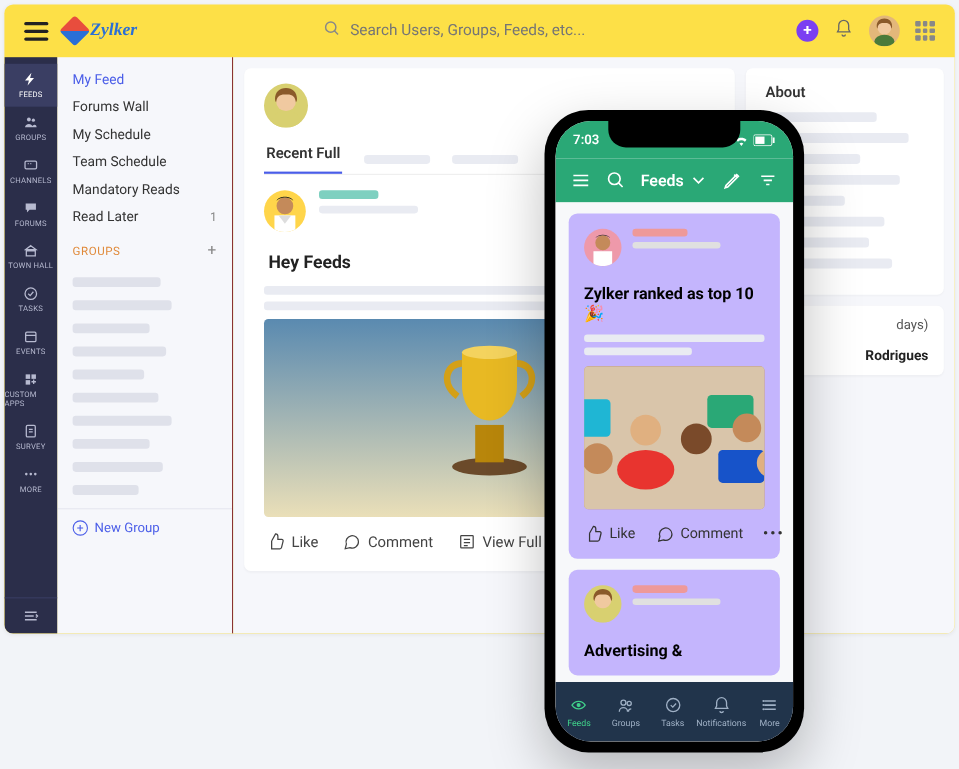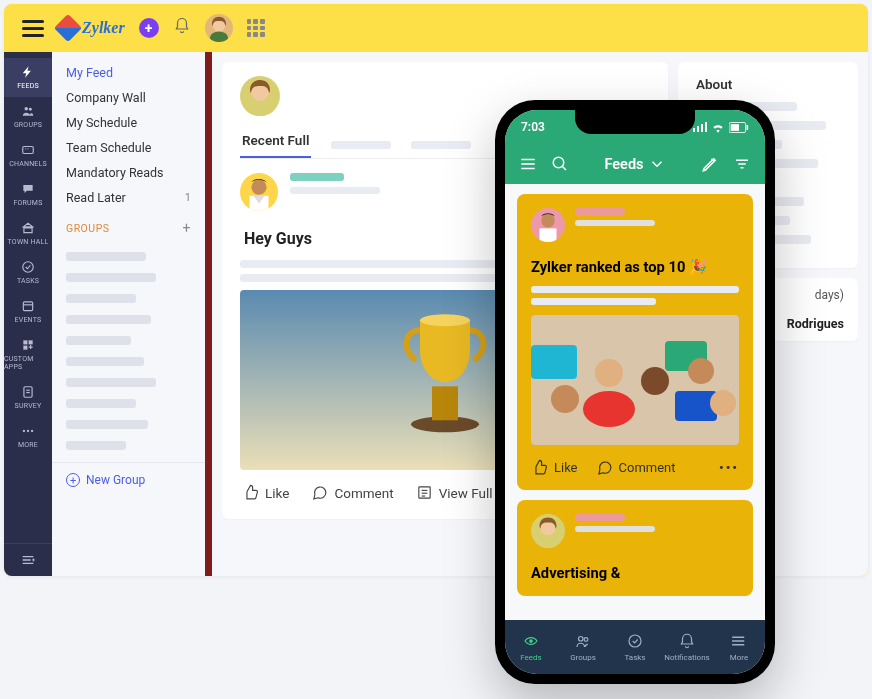--- a/index.html
+++ b/index.html
@@ -25,21 +25,21 @@
 
 .body-row { display:flex; height:calc(100% - 48px); }
 
 .rail { width:48px; background:#2b2e4a; display:flex; flex-direction:column; align-items:center; padding-top:6px; position:relative; }
 .rail-item { width:100%; padding:7px 0; display:flex; flex-direction:column; align-items:center; gap:3px; color:#b7bad0; font-size:7px; text-transform:uppercase; letter-spacing:.2px; cursor:pointer; }
 .rail-item.active { background:#3a3e63; color:#fff; }
 .rail-item svg { width:14px; height:14px; }
 .rail-footer { margin-top:auto; width:100%; border-top:1px solid #3a3e63; padding:8px 0; display:flex; justify-content:center; }
 .rail-footer svg { width:16px; height:16px; stroke:#b7bad0; }
 
-.subnav { width:160px; background:#f6f7fb; border-right:7px solid #7f1d1d; padding:8px 0; overflow:auto; font-size:12.5px; color:#333; }
+.subnav { width:160px; background:#f6f7fb; border-right:1px solid #7f1d1d; padding:8px 0; overflow:auto; font-size:12.5px; color:#333; }
 .subnav-item { padding:5px 14px; cursor:pointer; display:flex; justify-content:space-between; align-items:center; }
 .subnav-item.active { color:#4a5de8; }
 .sub-section { padding:10px 14px 4px; font-size:10.5px; color:#e08a3a; letter-spacing:.5px; display:flex; justify-content:space-between; align-items:center; }
 .sub-section .plus { color:#888; font-size:14px; cursor:pointer; }
 .subnav .skeleton { height:9px; background:#dfe1ea; border-radius:3px; margin:12px 14px; }
 .subnav .new-group { border-top:1px solid #e5e7ef; padding:10px 14px; color:#4a5de8; font-size:12px; display:flex; align-items:center; gap:6px; }
 .subnav .new-group .circ { width:14px; height:14px; border:1.2px solid #4a5de8; border-radius:50%; display:flex; align-items:center; justify-content:center; font-size:11px; line-height:1; }
 .rl-badge { color:#888; font-size:11px; }
 
 .main { flex:1; background:#f6f7fb; padding:10px 10px 0 10px; display:flex; gap:10px; overflow:hidden; }
@@ -66,31 +66,31 @@
 .post-actions { display:flex; gap:22px; align-items:center; padding:14px 2px 4px; color:#444; font-size:13.5px; }
 .post-actions .act { display:flex; align-items:center; gap:6px; cursor:pointer; }
 .post-actions svg { width:17px; height:17px; stroke:#444; fill:none; stroke-width:1.6; }
 
 .about-title { font-size:13.5px; font-weight:600; color:#333; }
 .about-lines span { display:block; background:#e9ebf2; border-radius:3px; margin:10px 0; height:9px; }
 .about-meta { font-size:12px; color:#555; text-align:right; }
 .about-name { font-size:12.5px; font-weight:700; color:#222; text-align:right; }
 
 
-.phone { position:absolute; left:495px; top:100px; width:280px; height:584px; border-radius:40px; background:#000; padding:10px; box-shadow:0 20px 50px rgba(0,0,0,.25); }
+.phone { position:absolute; left:495px; top:100px; width:236px; height:584px; border-radius:40px; background:#000; padding:10px; box-shadow:0 20px 50px rgba(0,0,0,.25); }
 .phone-screen { width:100%; height:100%; background:#fff; border-radius:32px; overflow:hidden; position:relative; display:flex; flex-direction:column; }
 .notch { position:absolute; top:0; left:50%; transform:translateX(-50%); width:120px; height:24px; background:#000; border-radius:0 0 16px 16px; z-index:5; }
 
 .ph-status { height:34px; background:#2aa876; color:#fff; display:flex; align-items:center; justify-content:space-between; padding:0 16px; font-size:12px; font-weight:600; }
 .ph-status .right { display:flex; gap:4px; align-items:center; }
 .ph-header { height:40px; background:#2aa876; color:#fff; display:flex; align-items:center; justify-content:space-between; padding:0 14px; }
 .ph-header .center { display:flex; align-items:center; gap:4px; font-size:14.5px; font-weight:600; }
 .ph-header svg { width:18px; height:18px; stroke:#fff; fill:none; stroke-width:2; }
 .ph-body { flex:1; background:#f7f8fa; overflow:hidden; padding:10px 12px; }
-.ph-card { background:#eab308; border-radius:8px; padding:14px; margin-bottom:10px; }
+.ph-card { background:#c4b5fd; border-radius:8px; padding:14px; margin-bottom:10px; }
 .ph-post-head { display:flex; gap:10px; }
 .ph-avatar { width:34px; height:34px; border-radius:50%; background:#e9a; display:flex; align-items:center; justify-content:center; overflow:hidden; }
 .ph-lines span { display:block; border-radius:3px; }
 .ph-title { font-weight:700; font-size:14.7px; margin:16px 0 10px; }
 .ph-skel span { display:block; background:#e9ebf2; border-radius:3px; }
 .ph-img { width:100%; height:130px; border-radius:4px; background:#c49a6c; margin-top:10px; position:relative; overflow:hidden; }
 .ph-actions { display:flex; align-items:center; gap:18px; padding-top:14px; color:#333; font-size:13px; }
 .ph-actions .ellipsis { margin-left:auto; letter-spacing:2px; font-weight:bold; }
 
 .ph-nav { height:54px; background:#21344b; display:flex; }
@@ -112,20 +112,31 @@
   <div class="topbar">
     <div class="hamburger">
         <span></span>
         <span></span>
         <span></span>
       </div>
     <div class="logo">
       <div class="logo-mark"></div>
       <span class="logo-text">Zylker</span>
     </div>
+    <div class="search-wrap">
+      <div class="search">
+        <span class="search-icon">
+          <svg viewBox="0 0 24 24" fill="none" stroke-width="2">
+              <circle cx="10" cy="10" r="7"></circle>
+              <line x1="20" y1="20" x2="15" y2="15"></line>
+            </svg>
+        </span>
+        <input type="text" style="border: none; outline: none; background: transparent; font-size: 14px; color: rgb(51, 51, 51); width: 100%;" placeholder="Search Users, Groups, Feeds, etc...">
+      </div>
+    </div>
     <div class="top-actions">
       <div class="plus-badge">+</div>
       <div class="bell">
         <svg viewBox="0 0 24 24" stroke-width="1.6">
             <path d="M6 8a6 6 0 0 1 12 0v5l1.5 3h-15L6 13z"></path>
             <path d="M10 19a2 2 0 0 0 4 0"></path>
           </svg>
       </div>
       <div class="avatar">
         <svg class="face light" viewBox="0 0 40 40" width="28" height="28">
@@ -234,21 +245,21 @@
           </svg>
       </div>
     </div>
 
     <div class="subnav">
       <div id="subnav-items">
           <div class="subnav-item active">
             <span>My Feed</span>
           </div>
           <div class="subnav-item">
-            <span>Company Wall</span>
+            <span>Forums Wall</span>
           </div>
           <div class="subnav-item">
             <span>My Schedule</span>
           </div>
           <div class="subnav-item">
             <span>Team Schedule</span>
           </div>
           <div class="subnav-item">
             <span>Mandatory Reads</span>
           </div>
@@ -301,21 +312,21 @@
                   <path fill="#222" d="M12 10c2-5 14-5 16 0-2-2-6-3-8-3s-6 1-8 3z"></path>
                   <rect x="10" y="24" width="20" height="16" fill="#fff"></rect>
                   <path d="M14 24l6 8 6-8z" fill="#ddd"></path>
                 </svg>
             </div>
             <div class="post-lines" style="flex:1;">
               <span style="width:54px;height:8px;background:#7ed0c0;margin-bottom:6px;"></span>
               <span style="width:90px;height:7px;"></span>
             </div>
           </div>
-          <div class="post-title">Hey Guys</div>
+          <div class="post-title">Hey Feeds</div>
           <div class="post-skel">
             <span style="width:100%;height:8px;"></span>
             <span style="width:85%;height:8px;"></span>
           </div>
           <div class="post-image">
             <div class="trophy">
               <svg width="110" height="130" viewBox="0 0 110 130">
                   <ellipse cx="55" cy="118" rx="34" ry="8" fill="#6b4a2a"></ellipse>
                   <rect x="42" y="80" width="26" height="34" fill="#b8860b"></rect>
                   <path d="M30 24c-14 0-20 18-4 30M80 24c14 0 20 18 4 30" stroke="#d4a017" stroke-width="6" fill="none"></path>

